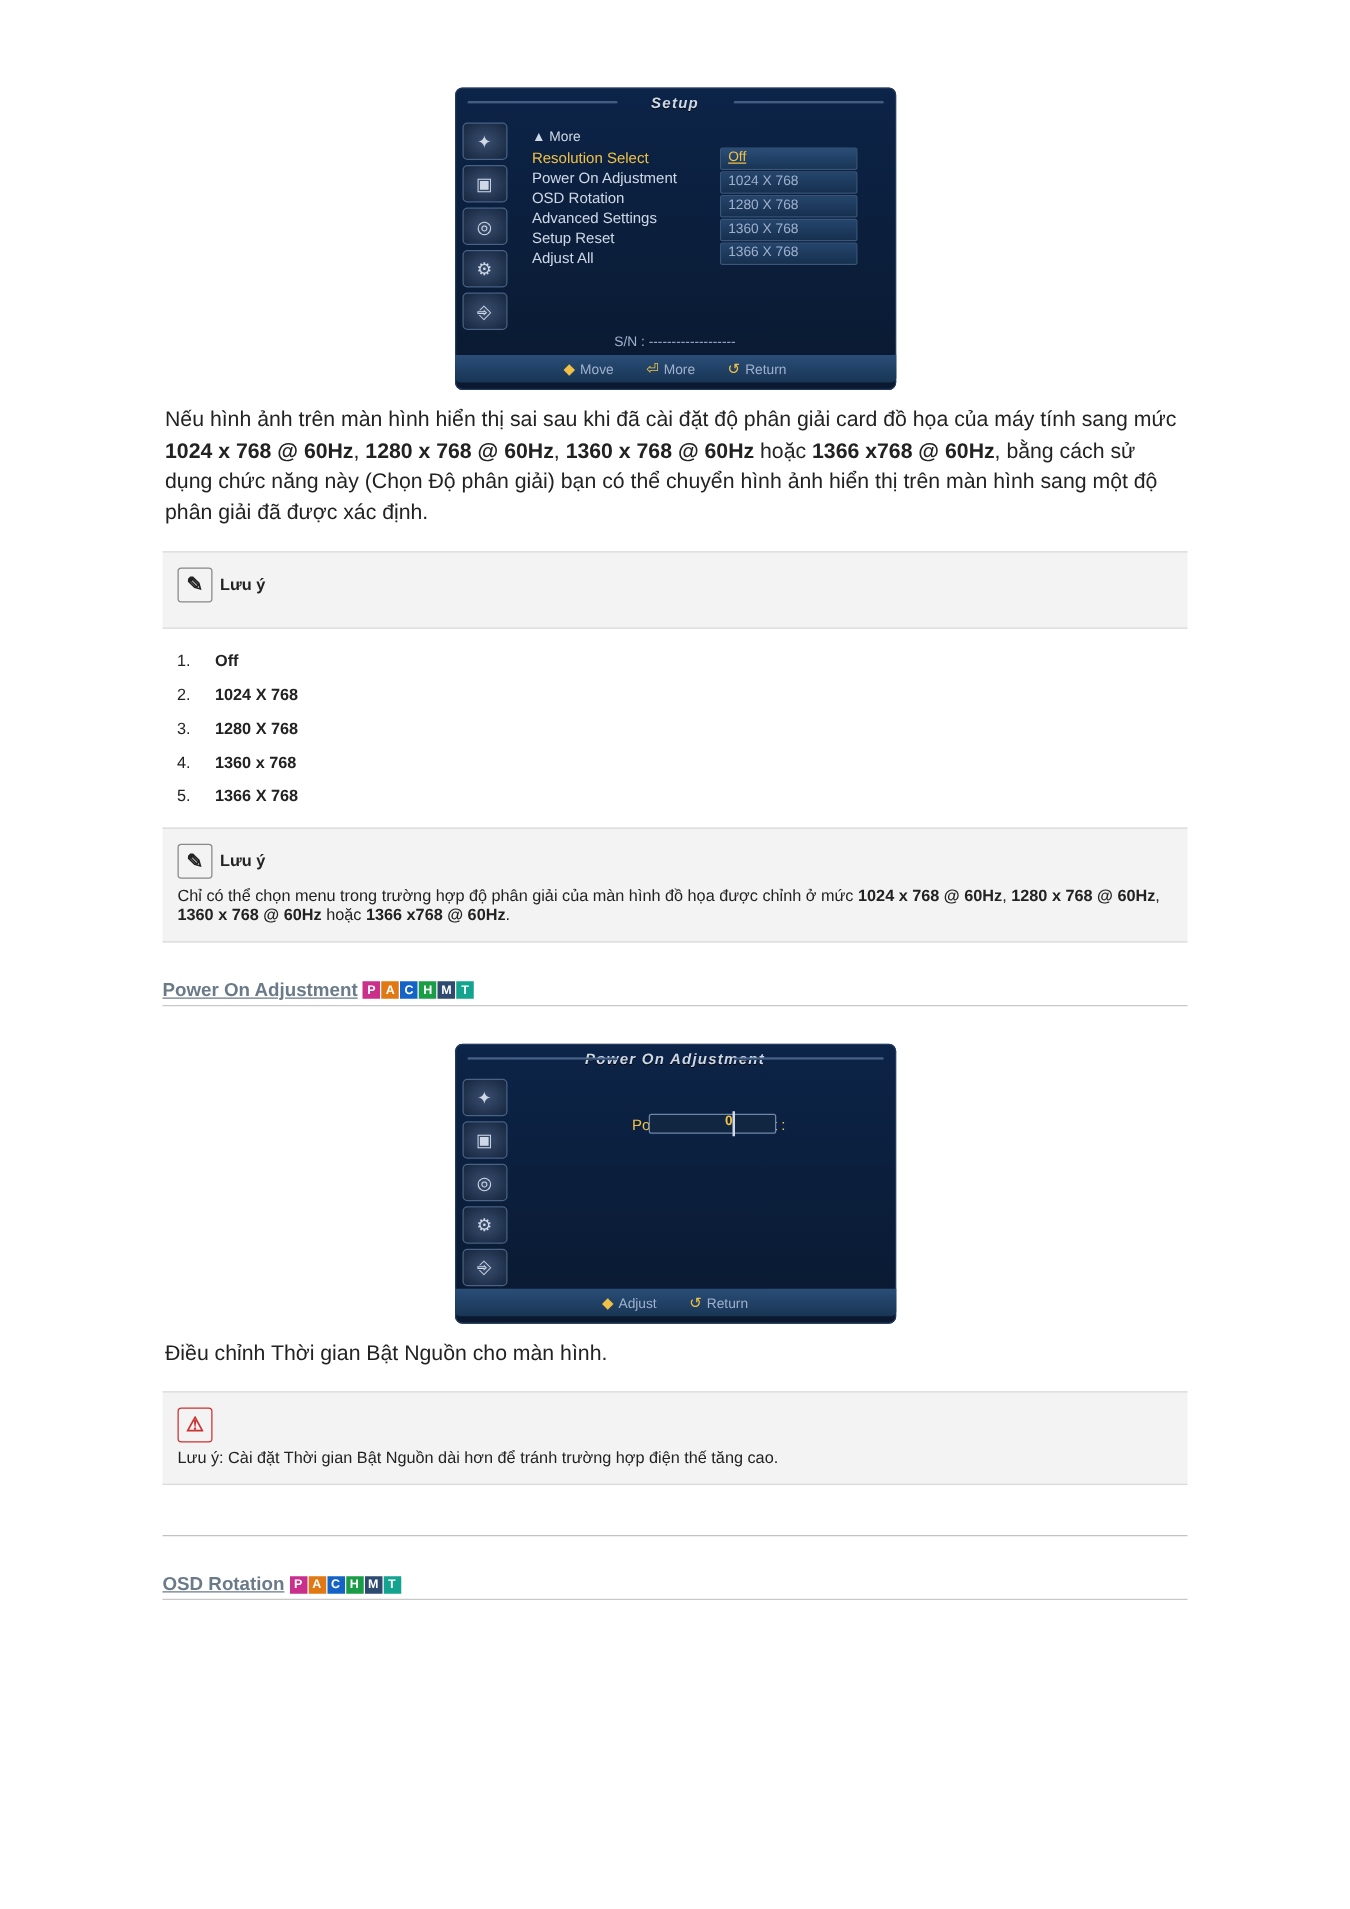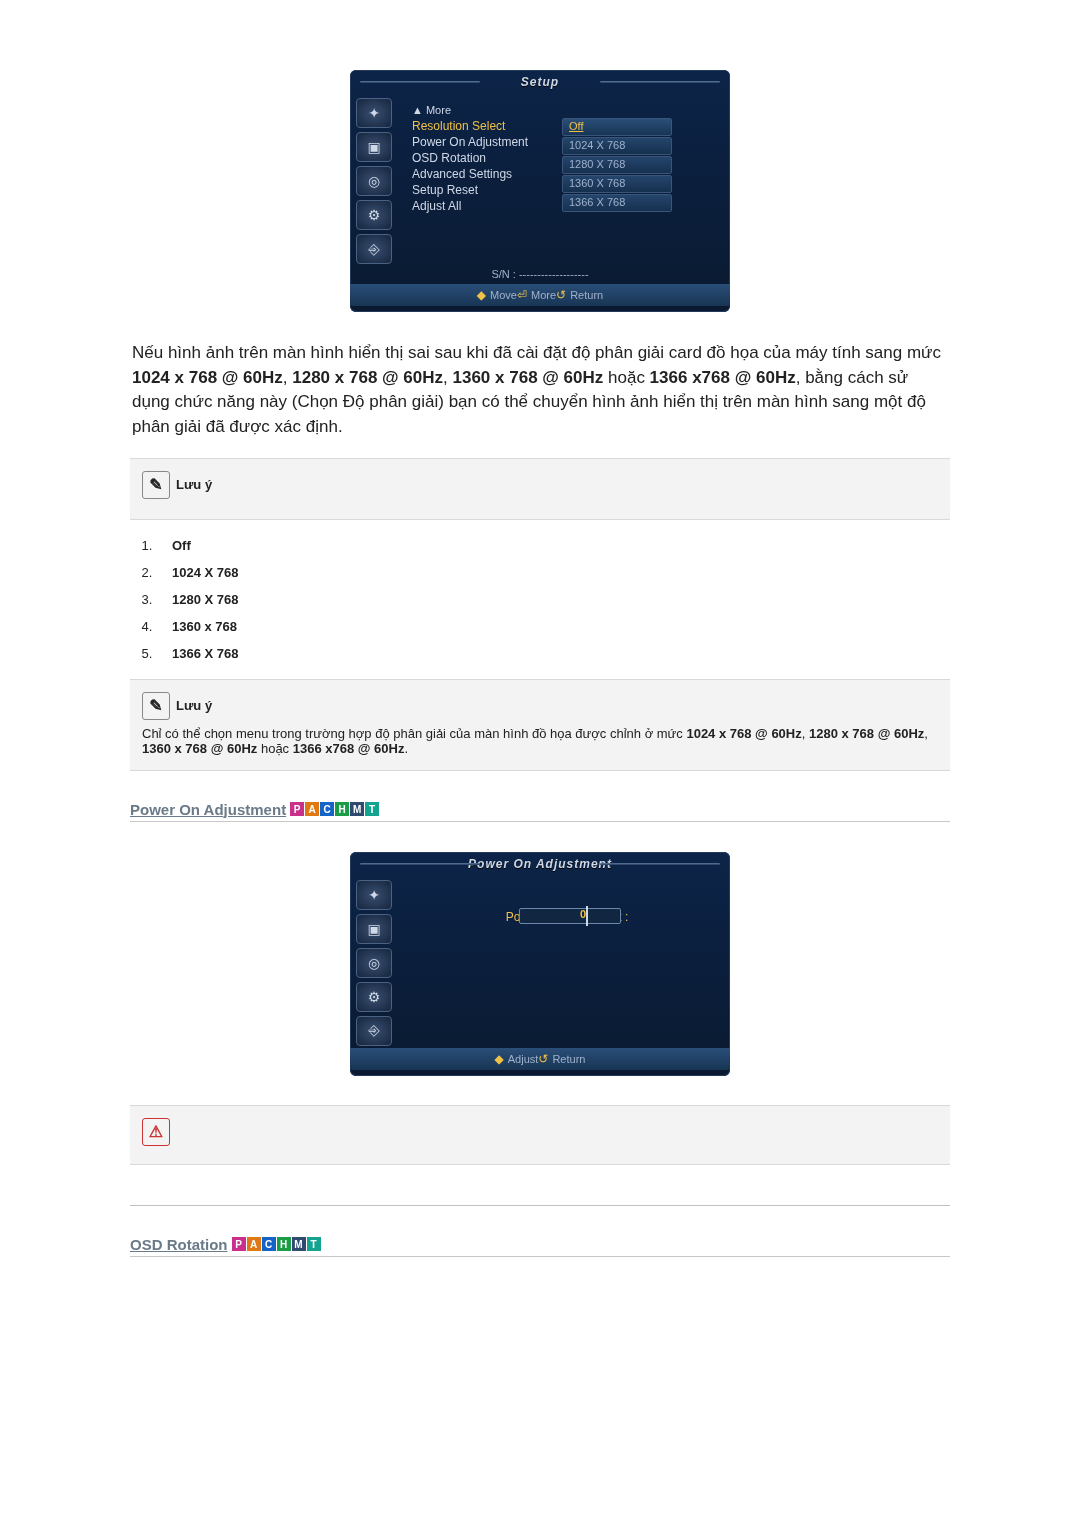--- a/index.html
+++ b/index.html
@@ -9,22 +9,22 @@
     font-size: 13px;
     color: #222;
   }
   .page {
     width: 820px;
     margin: 0 auto;
     padding: 40px 0 80px;
   }
   
   .osd {
-    width: 380px;
-    margin: 30px auto 29px;
+    width: 353px;
+    margin: 30px auto 12px;
     background: linear-gradient(#0c2448, #0a1930);
     border-radius: 6px;
     padding: 0 0 6px;
     color: #e7edf5;
     font-size: 12px;
     position: relative;
     box-shadow: 0 0 0 1px #233a5d inset;
   }
   .osd-titlebar {
     position: relative;
@@ -147,20 +147,21 @@
     padding: 4px 12px 2px;
   }
   .osd-footer {
     margin-top: 2px;
     height: 22px;
     background: linear-gradient(#2a4e78, #183554);
     border-radius: 0 0 4px 4px;
     display: flex;
     align-items: center;
     justify-content: center;
+    gap: 26px;
     color: #9fb1cc;
     font-size: 11px;
   }
   .osd-footer .glyph {
     color: #f0c047;
     font-size: 12px;
     margin-right: 4px;
   }
   
   .para {
@@ -352,25 +353,27 @@
           </div>
         </div>
       </div>
     </div>
     <div class="osd-footer">
       <span><span class="glyph">◆</span><span>Adjust</span></span>
       <span><span class="glyph">↺</span><span>Return</span></span>
     </div>
   </div>
 
+  <p class="para">Điều chỉnh Thời gian Bật Nguồn cho màn hình.</p>
 
   <div class="note-box">
     <div class="note-head" style="margin-bottom:4px;">
       <span class="icon-box" style="border-color:#c33; color:#c33;">⚠</span>
     </div>
+    <div>Lưu ý: Cài đặt Thời gian Bật Nguồn dài hơn để tránh trường hợp điện thế tăng cao.</div>
   </div>
 
   <hr class="sep">
 
   <div class="sect-heading">
     <span class="title">OSD Rotation</span>
     <span class="mode-badges">
       <span class="badge bP">P</span>
       <span class="badge bA">A</span>
       <span class="badge bC">C</span>

